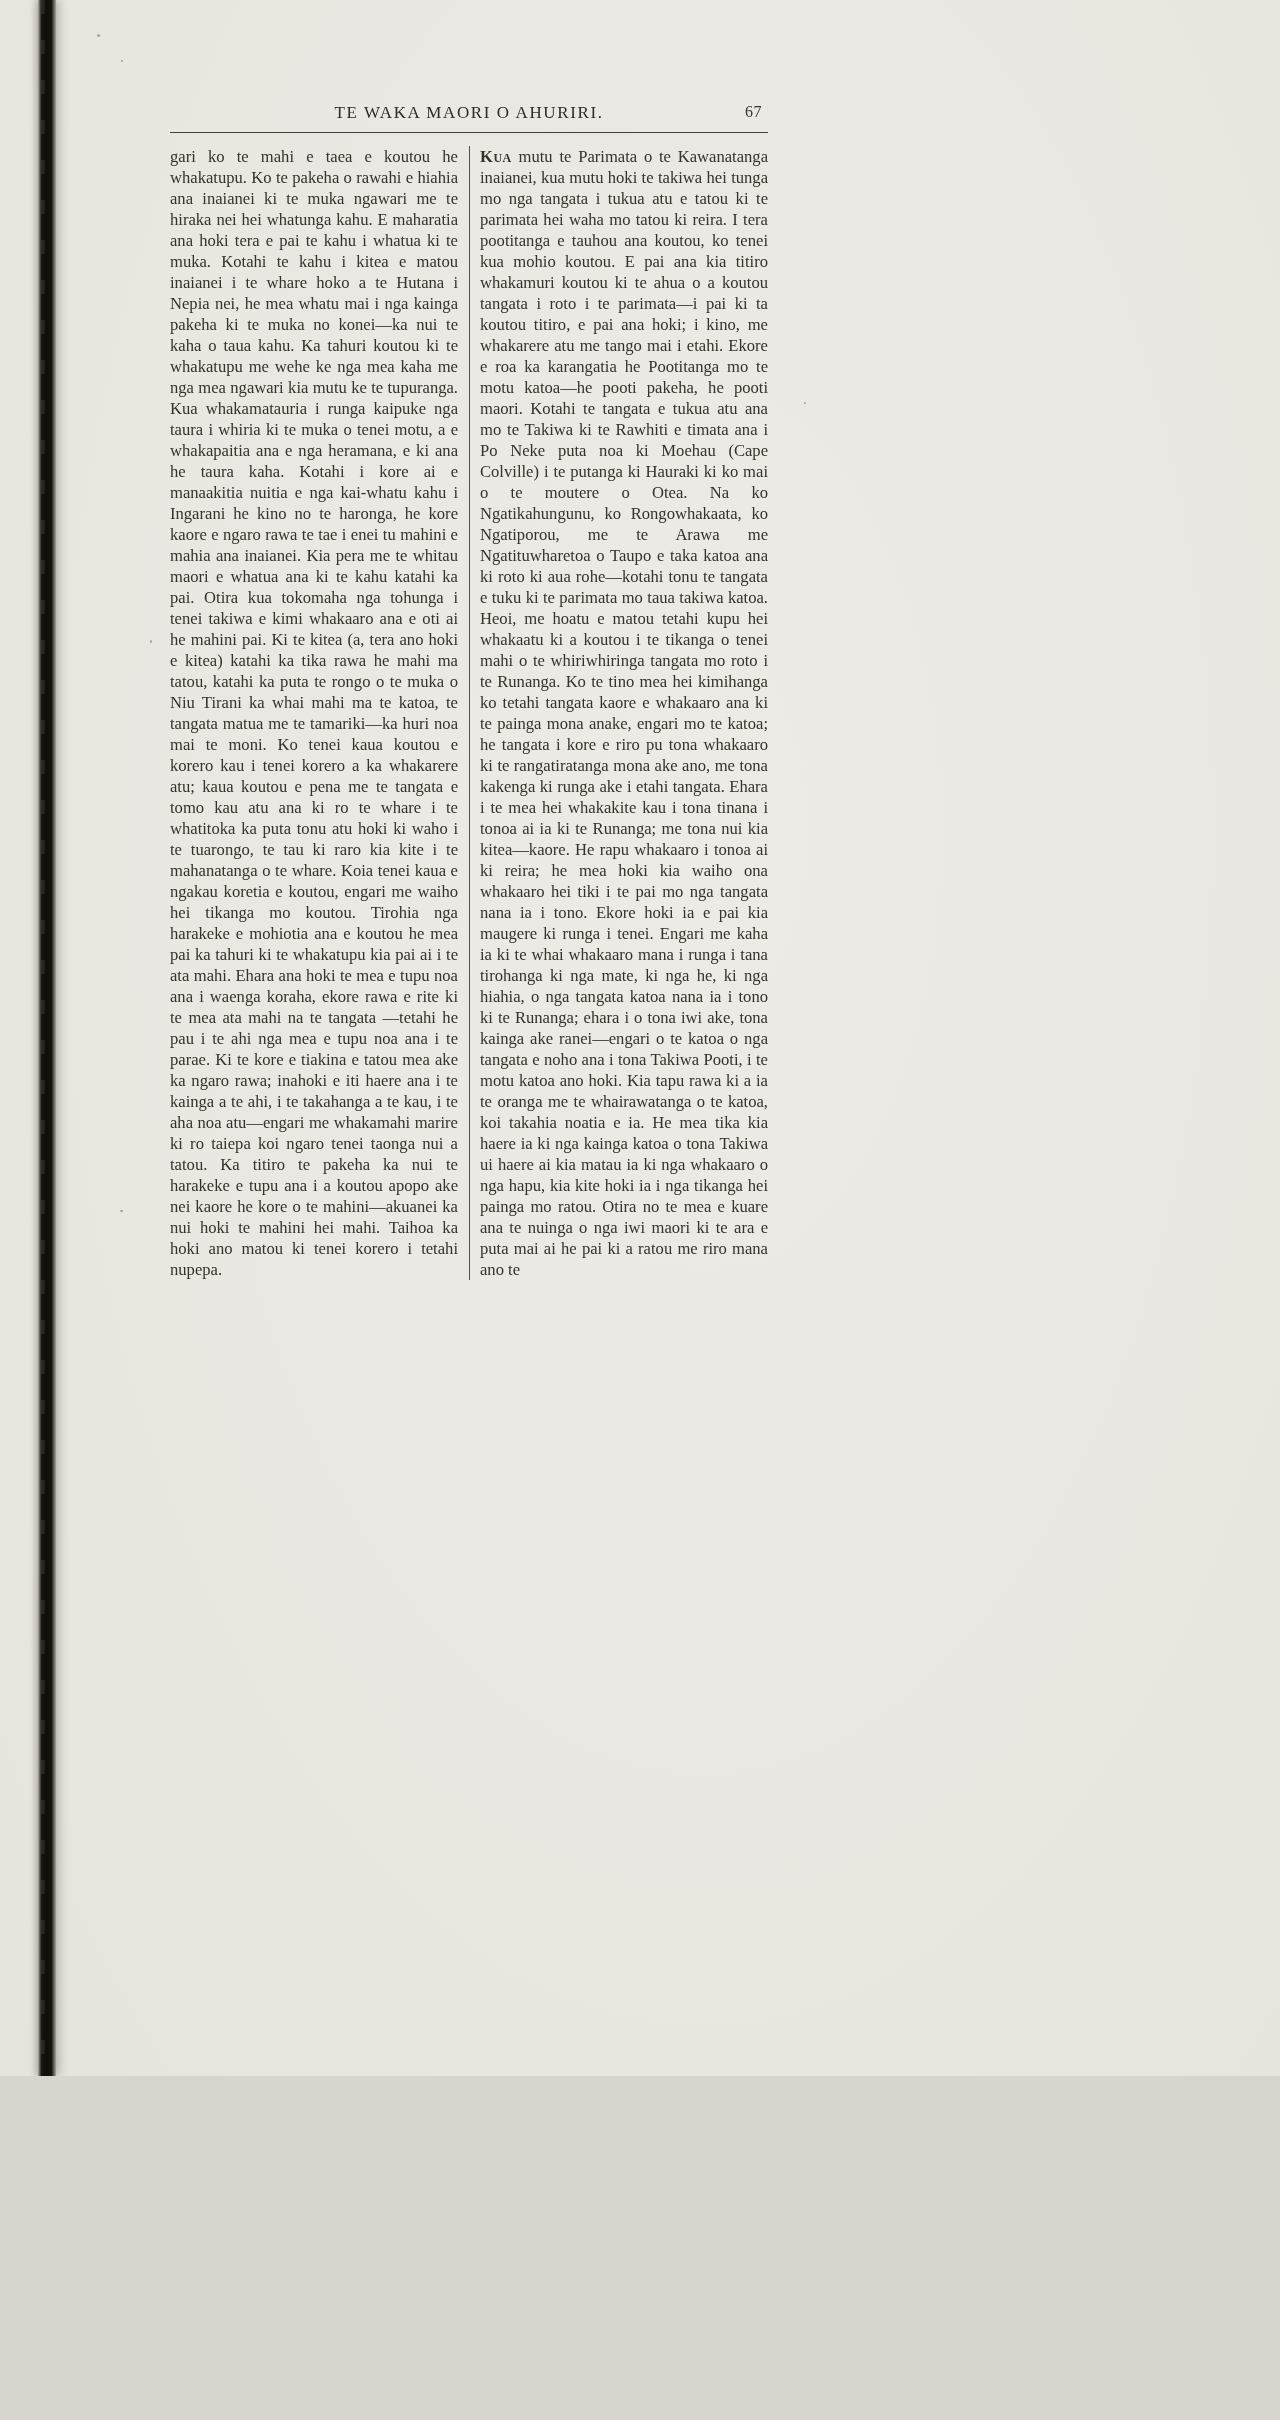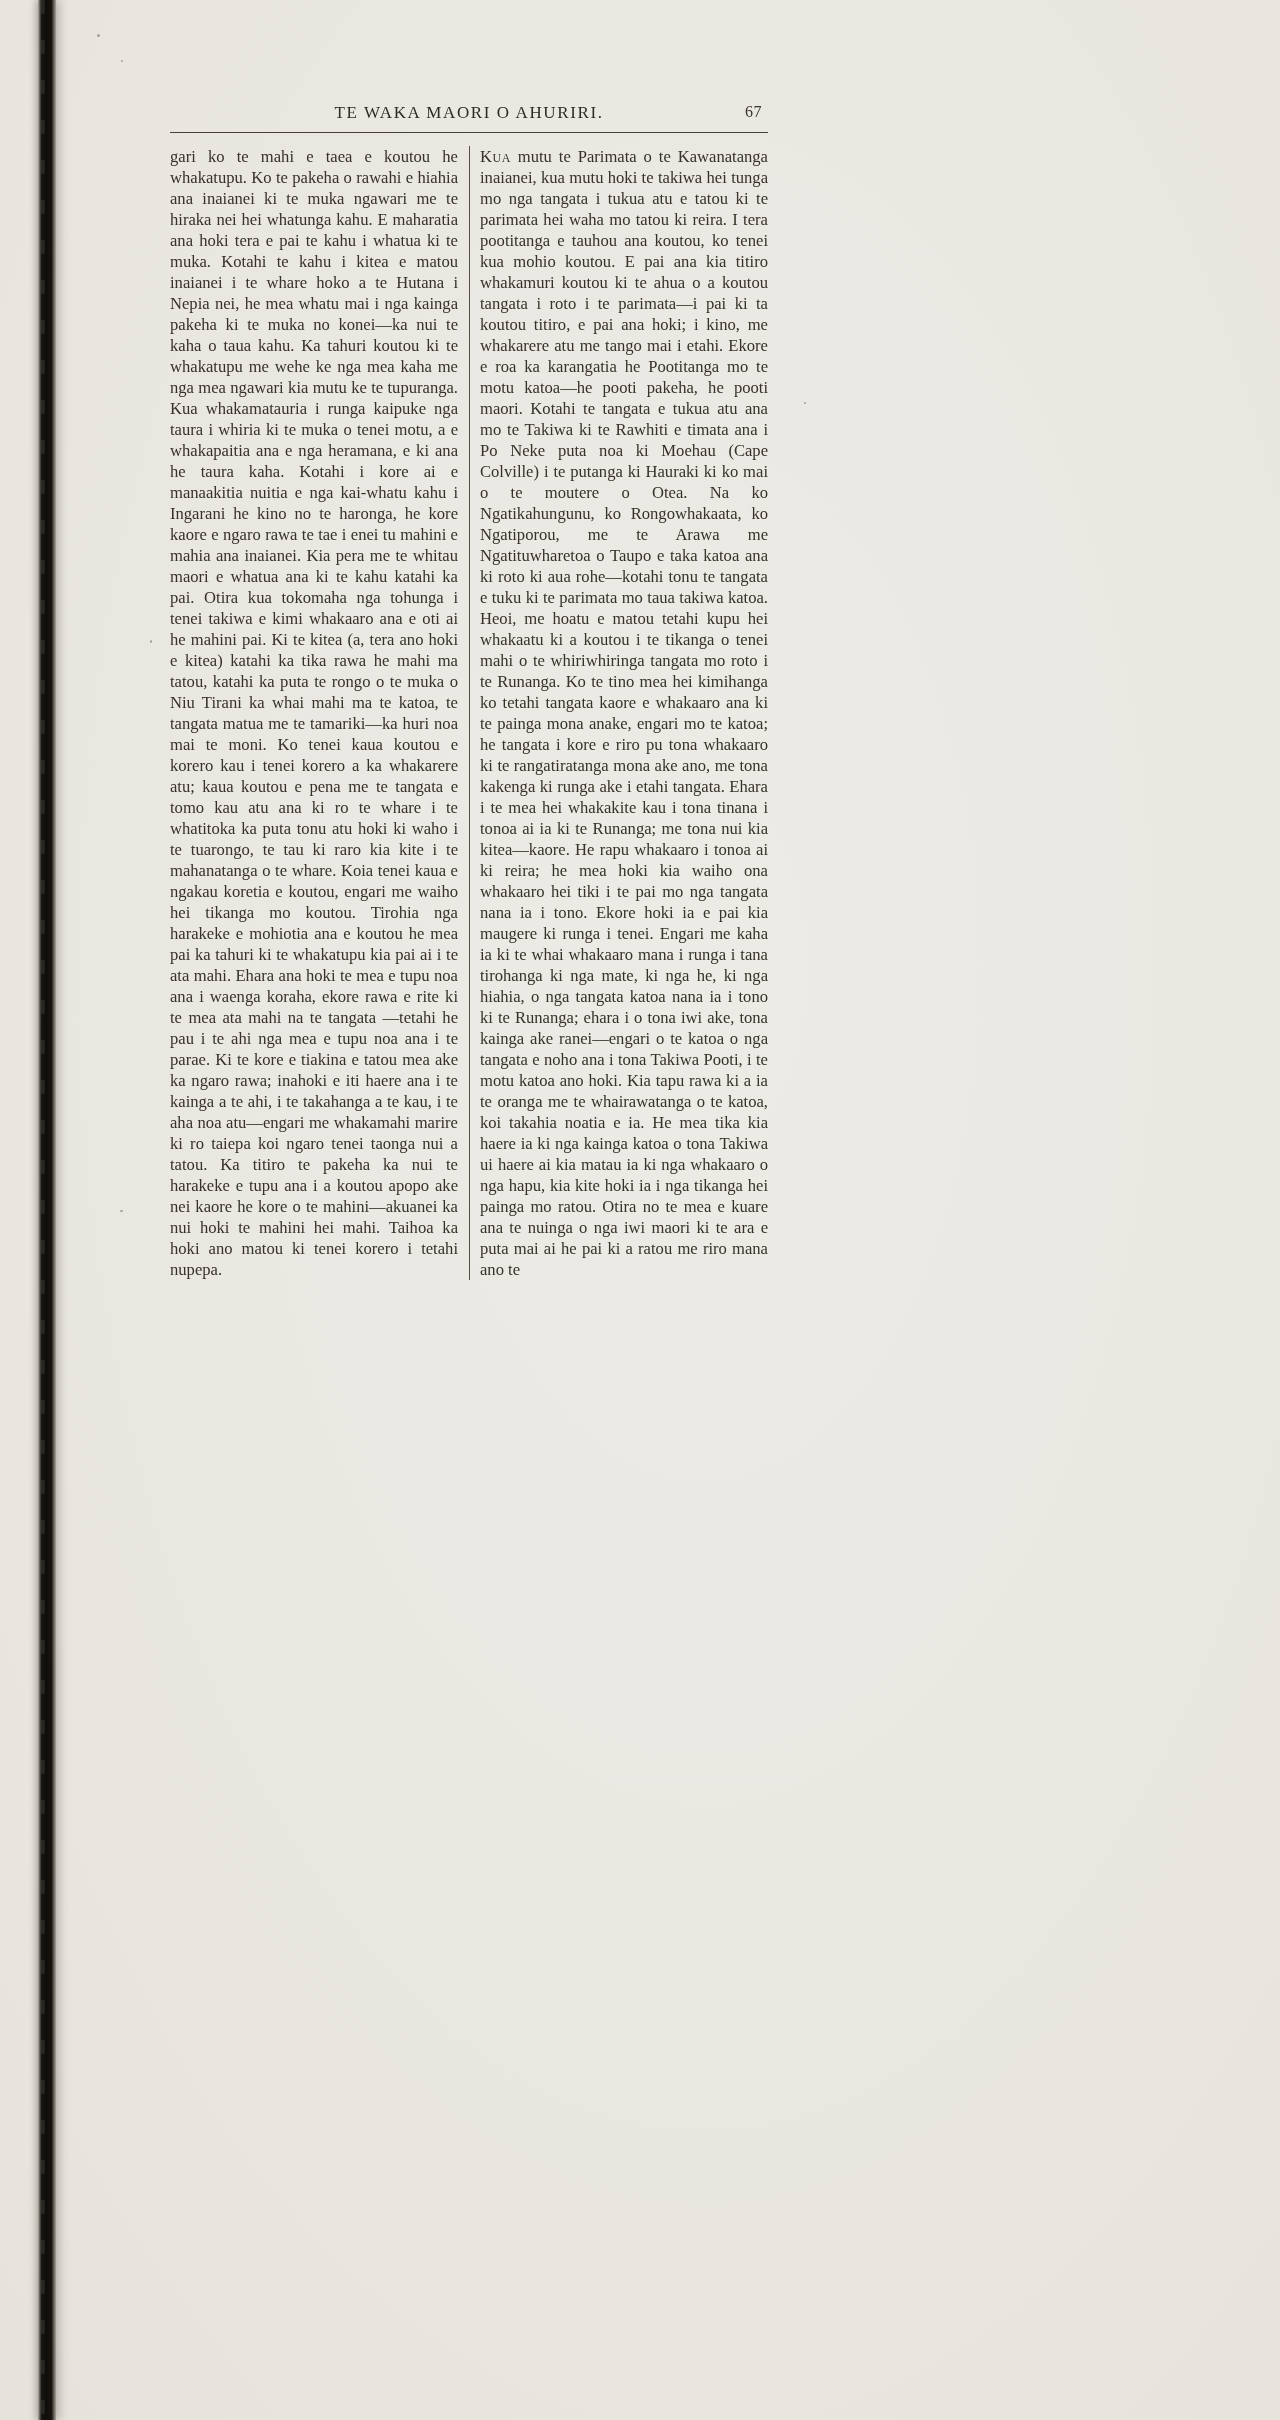--- a/index.html
+++ b/index.html
@@ -3,21 +3,21 @@
 <meta charset="utf-8">
 <style>
   html, body {
     margin: 0;
     padding: 0;
     background: #d8d5cf;
   }
   .page {
     position: relative;
     width: 1280px;
-    height: 2420px;
+    height: 2076px;
     margin: 0 auto;
     background:
       radial-gradient(ellipse 1400px 2600px at 55% 40%, #edebe6 0%, #e9e6e0 55%, #e2dfd8 100%);
     overflow: hidden;
     font-family: "Liberation Serif", "DejaVu Serif", serif;
     color: #35322b;
   }
   
   .binding {
     position: absolute;
@@ -90,20 +90,21 @@
     text-justify: inter-word;
   }
   .divider {
     width: 1px;
     background: #55503f;
     align-self: stretch;
   }
   .lead {
     font-variant: small-caps;
     letter-spacing: 0.5px;
+    font-weight: bold;
   }
   
   .speck {
     position: absolute;
     border-radius: 50%;
     background: rgba(60,55,45,0.4);
   }
   .speck.s1 { left: 97px;  top: 34px;  width: 3px; height: 3px; }
   .speck.s2 { left: 121px; top: 60px;  width: 2px; height: 2px; }
   .speck.s3 { left: 150px; top: 640px; width: 2px; height: 3px; }

